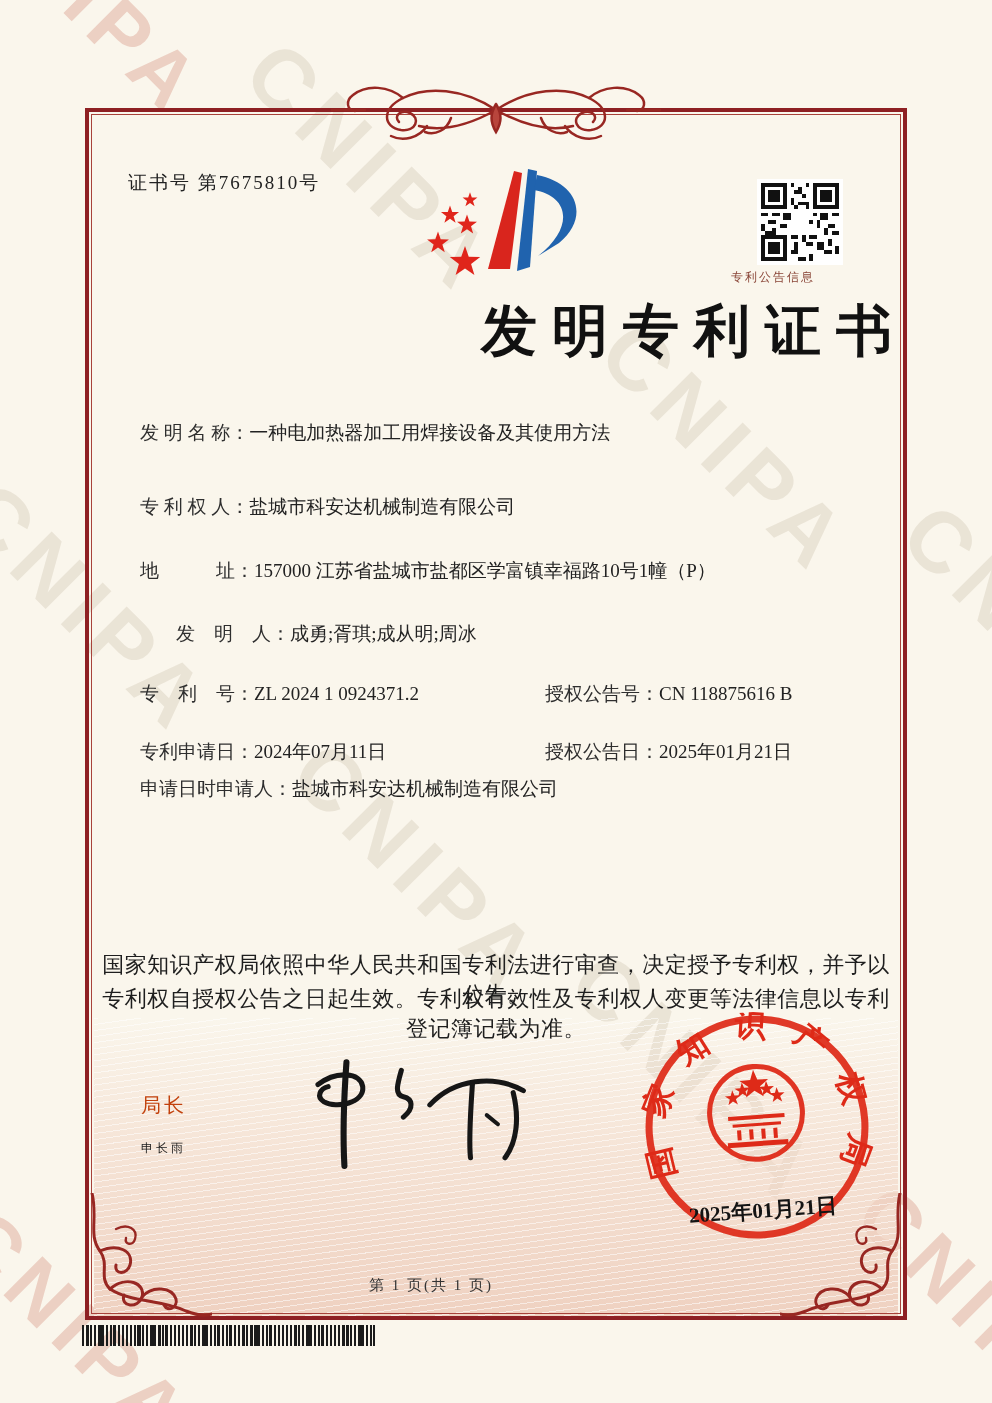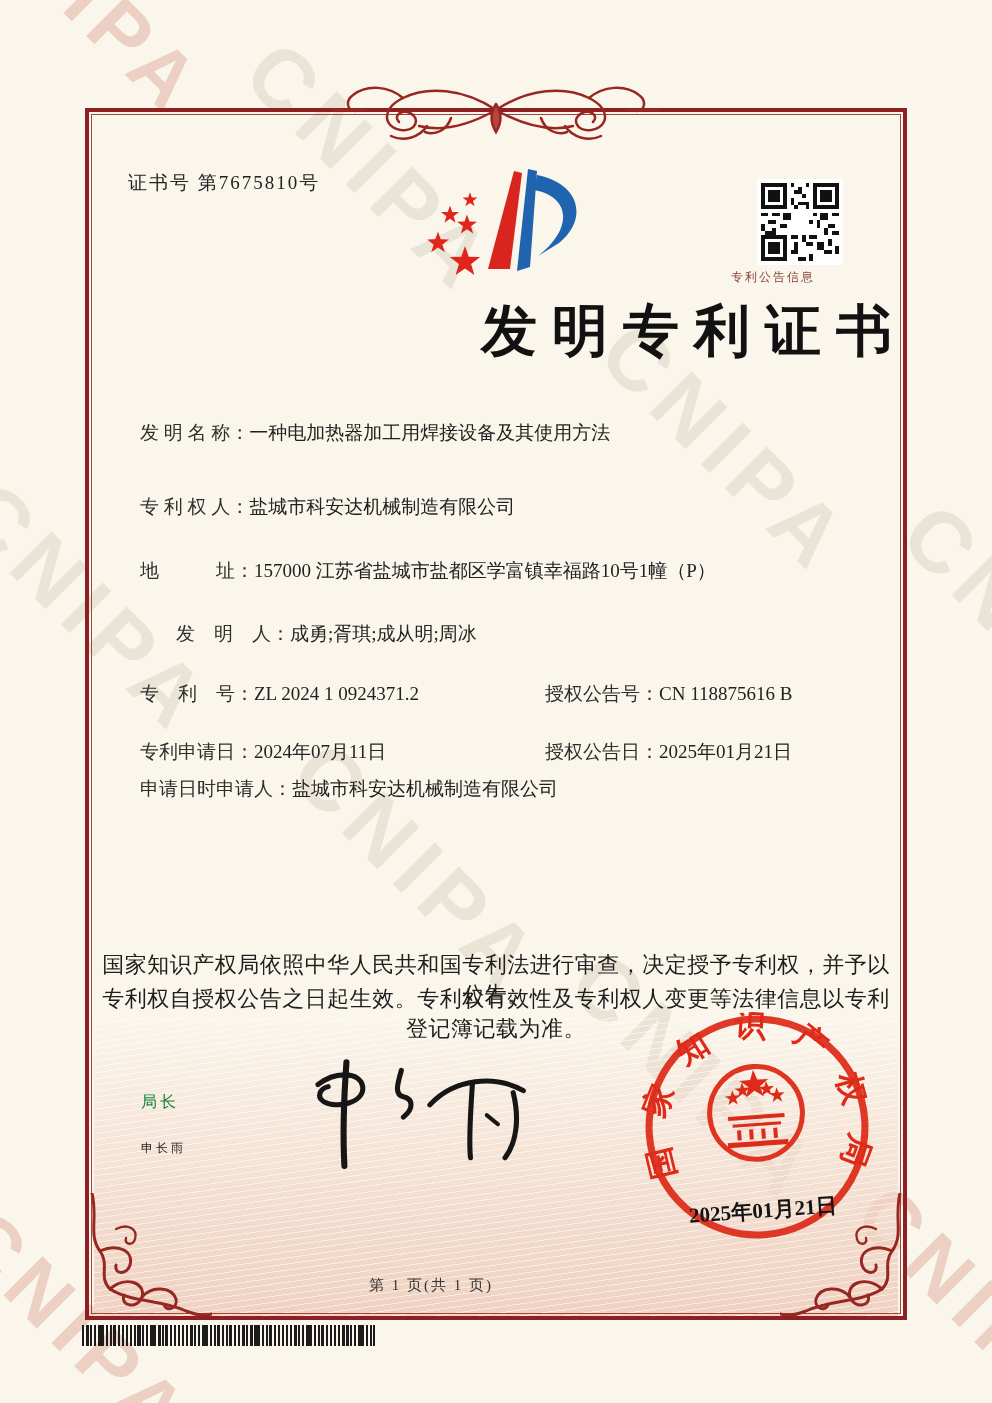--- a/index.html
+++ b/index.html
@@ -47,21 +47,21 @@
   .row{position:absolute;left:140px;z-index:5;font-size:19px;white-space:nowrap;color:#2e2e2e;}
   .row .lab{color:#2e2e2e;}
   .row .val{color:#222;}
   .pair2{position:absolute;left:405px;top:0;}
   .r1{top:420px;} .r2{top:494px;} .r3{top:558px;} .r4{top:621px;margin-left:36px;}
   .r5{top:681px;} .r6{top:739px;} .r7{top:776px;text-align:right;} .r8{top:853px;}
   
   .legal{position:absolute;left:100px;width:792px;z-index:5;text-align:center;font-size:22px;letter-spacing:0.5px;color:#1e1e1e;}
   .legal1{top:950px;} .legal2{top:984px;}
   
-  .sig-title{position:absolute;left:141px;top:1092px;z-index:5;font-size:16px;letter-spacing:3px;color:#15803d;}
+  .sig-title{position:absolute;left:141px;top:1092px;z-index:5;font-size:20px;letter-spacing:3px;color:#c2410c;}
   .sig-name{position:absolute;left:141px;top:1140px;z-index:5;font-size:12px;letter-spacing:3px;color:#1a1a1a;}
   .sig-svg{position:absolute;left:283px;top:1050px;width:255px;height:122px;z-index:5;}
   .seal{position:absolute;left:642px;top:1012px;width:230px;height:230px;z-index:6;transform:rotate(-4deg);}
   
   .footer{position:absolute;left:85px;top:1276px;width:692px;z-index:5;text-align:center;font-size:15px;letter-spacing:2px;color:#333;}
   .barcode{
     position:absolute;left:82px;top:1325px;width:293px;height:21px;z-index:5;
     background:
       repeating-linear-gradient(90deg,#1b1b1b 0 2px,transparent 2px 4px),
       repeating-linear-gradient(90deg,transparent 0 5px,#1b1b1b 5px 7px,transparent 7px 13px),

